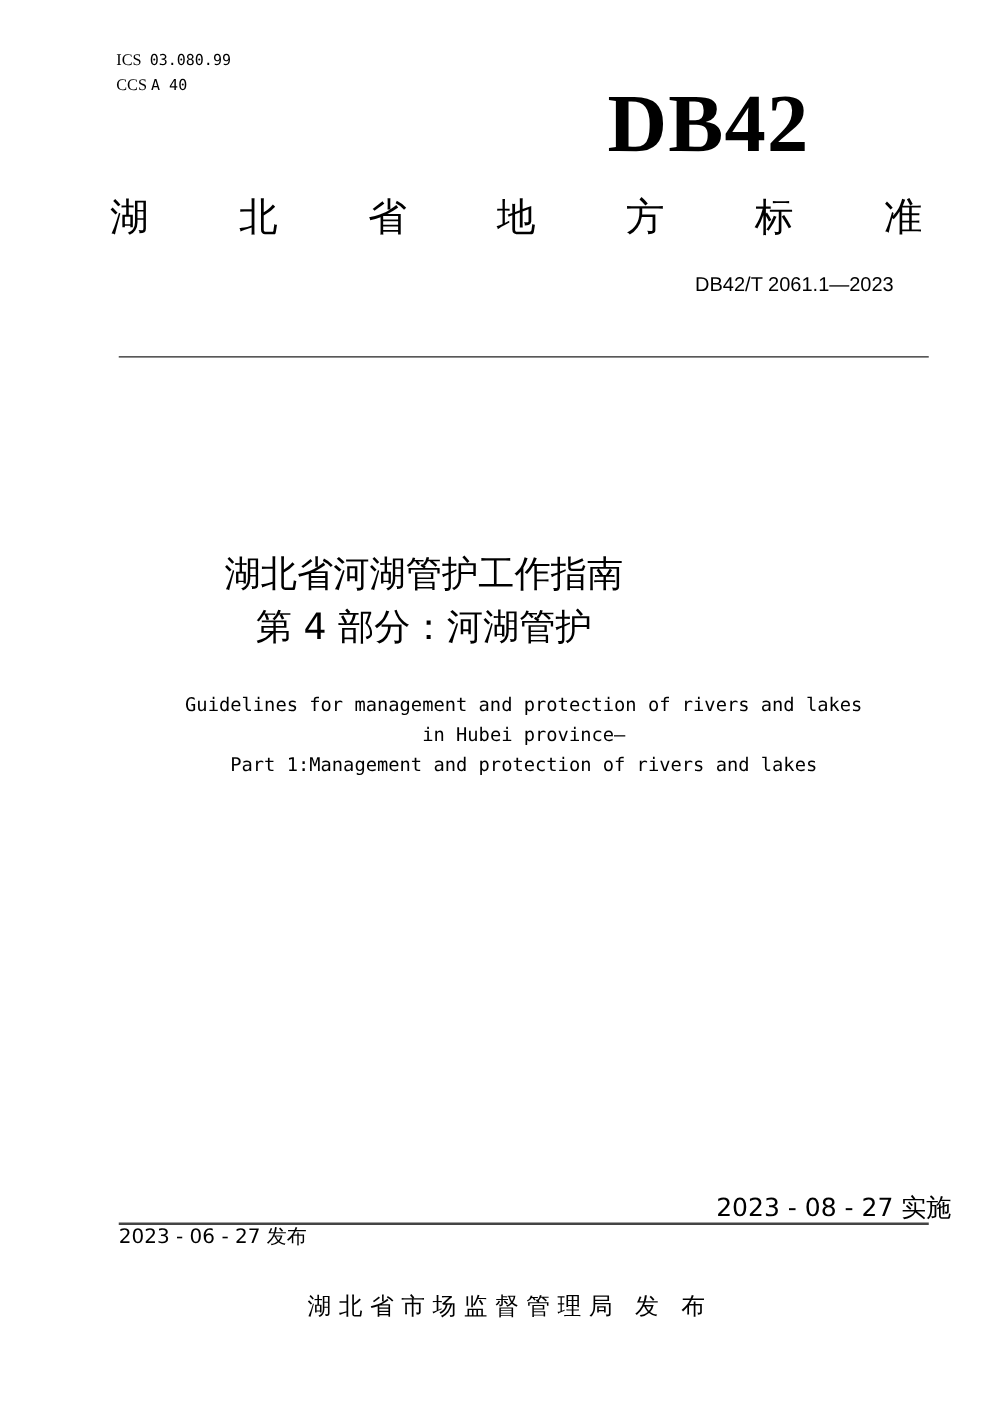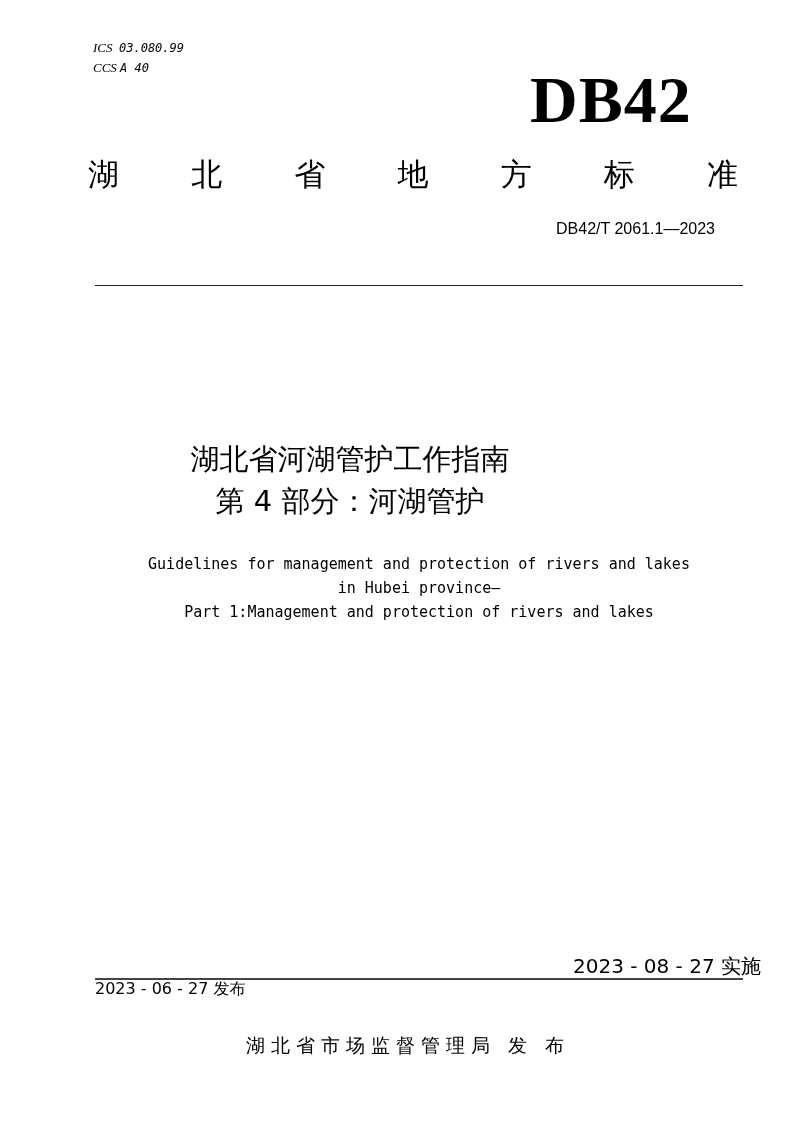--- a/index.html
+++ b/index.html
@@ -1,24 +1,24 @@
 <!DOCTYPE html>
 <html><head>
   <meta charset="utf-8">
   <style>
     html, body { margin: 0; padding: 0; background: #ffffff; }
     body { width: 800px; height: 1132px; position: relative; overflow: hidden; color: #000; font-family: "DejaVu Sans", sans-serif; }
     .abs { position: absolute; }
-    .ics { left: 93px; top: 38px; font-family: "Liberation Serif", serif; font-size: 13px; line-height: 20px; font-style: italic; }
+    .ics { left: 93px; top: 38px; font-family: "Liberation Serif", serif; font-size: 13px; line-height: 20px; }
     .ics span.code { font-family: "DejaVu Sans Mono", monospace; font-size: 12px; }
-    .db42 { left: 486px; top: 60px; font-family: "Liberation Serif", serif; font-weight: bold; font-size: 66px; line-height: 80px; letter-spacing: 1px; margin-left: 44px; }
+    .db42 { left: 486px; top: 60px; font-family: "Liberation Serif", serif; font-weight: bold; font-size: 66px; line-height: 80px; letter-spacing: 1px; }
     .std-title { left: 88px; top: 150px; width: 650px; display: flex; justify-content: space-between; font-size: 31px; line-height: 48px; }
     .std-no { right: 85px; top: 218px; font-family: Liberation Sans, sans-serif; font-size: 16px; line-height: 22px; }
     .rule-top { left: 95px; top: 285px; width: 648px; height: 0; border-top: 1px solid #222; }
-    .cn-title { left: 0; top: 438px; width: 678px; text-align: center; font-size: 29px; line-height: 42px; padding-left: 11px; }
+    .cn-title { left: 0; top: 438px; width: 678px; text-align: center; font-size: 29px; line-height: 42px; }
     .en-title { left: 0; top: 552px; width: 838px; text-align: center; font-family: "DejaVu Sans Mono", monospace; font-size: 15px; line-height: 24px; }
     .date-left { left: 95px; top: 955px; font-size: 16px; line-height: 22px; margin-top: 23px; }
     .date-right { right: 39px; top: 955px; font-size: 20px; line-height: 22px; }
     .rule-bottom { left: 95px; top: 978px; width: 648px; height: 0; border-top: 2px solid #444; }
     .issuer { left: 0; top: 1030px; width: 816px; text-align: center; font-size: 19px; line-height: 30px; letter-spacing: 6px; }
   </style>
 </head>
 <body>
 
 <div class="abs ics">

